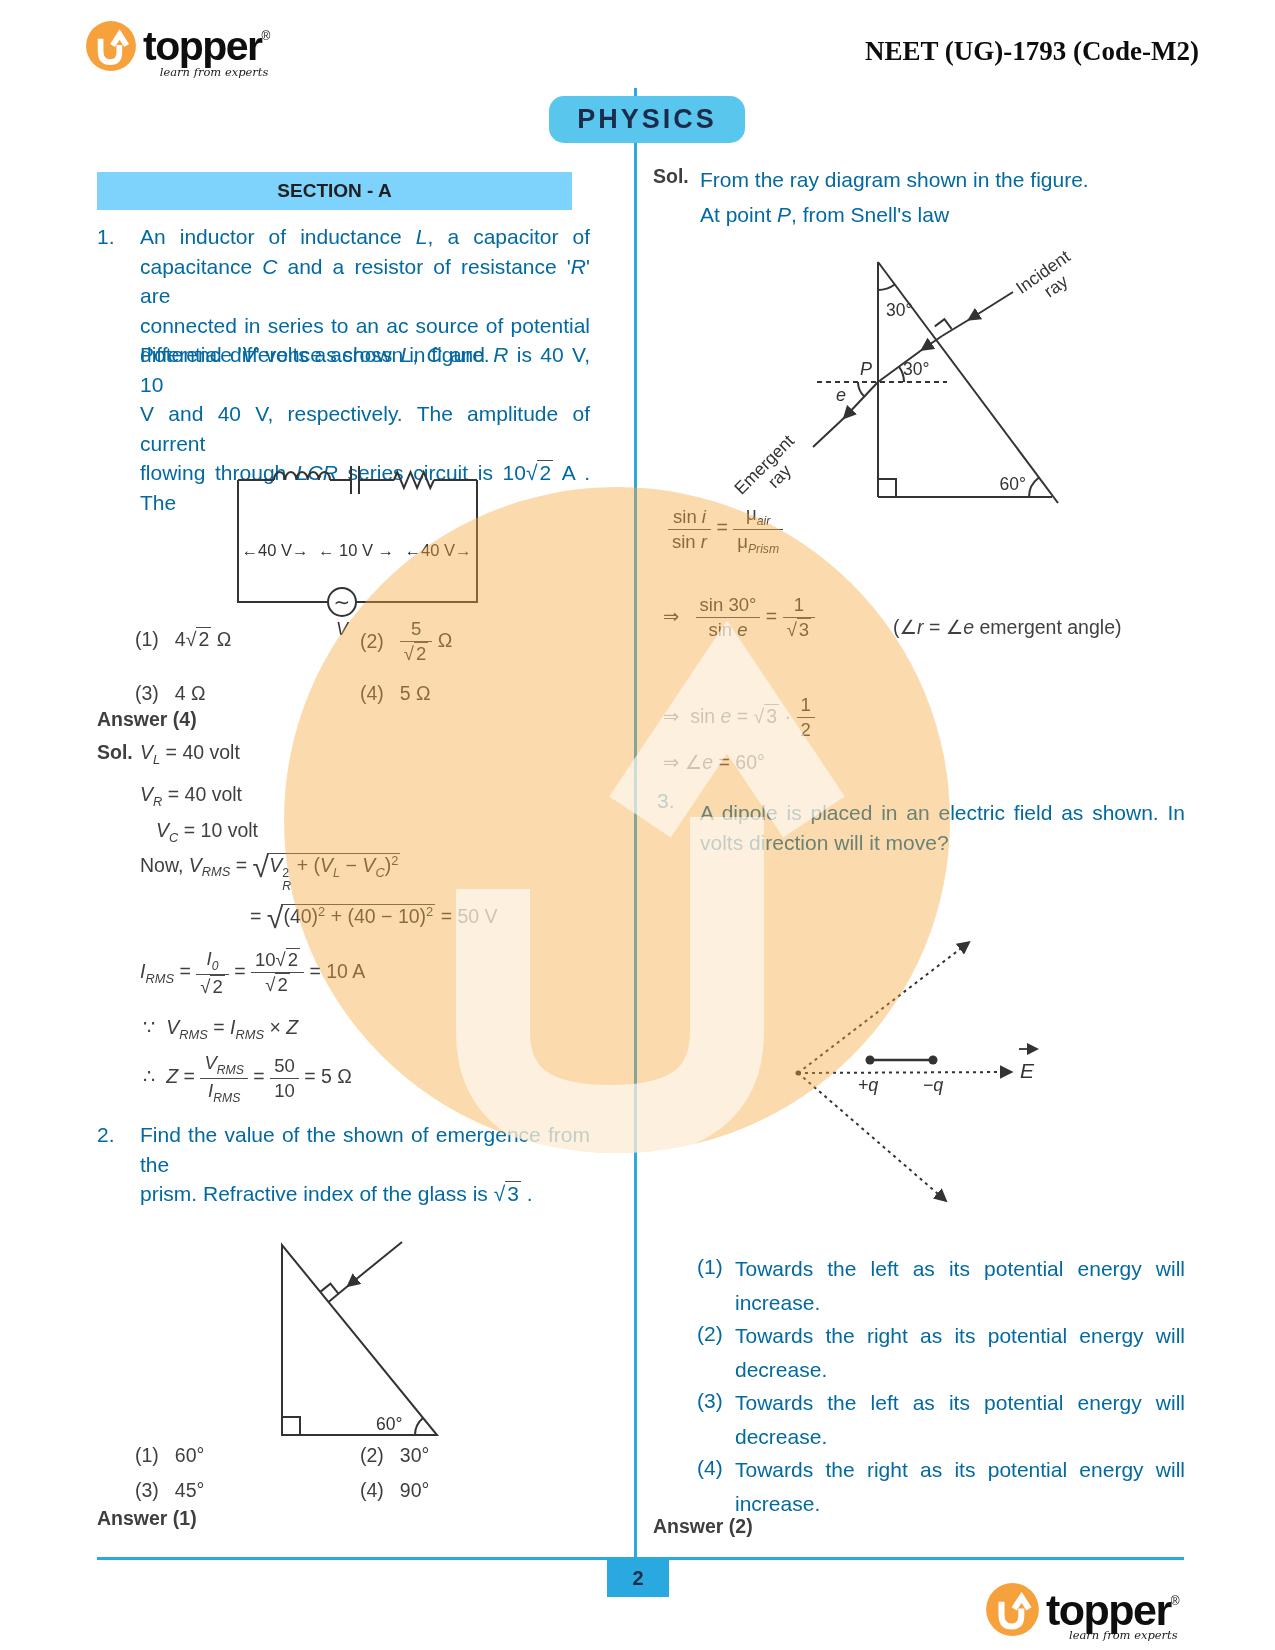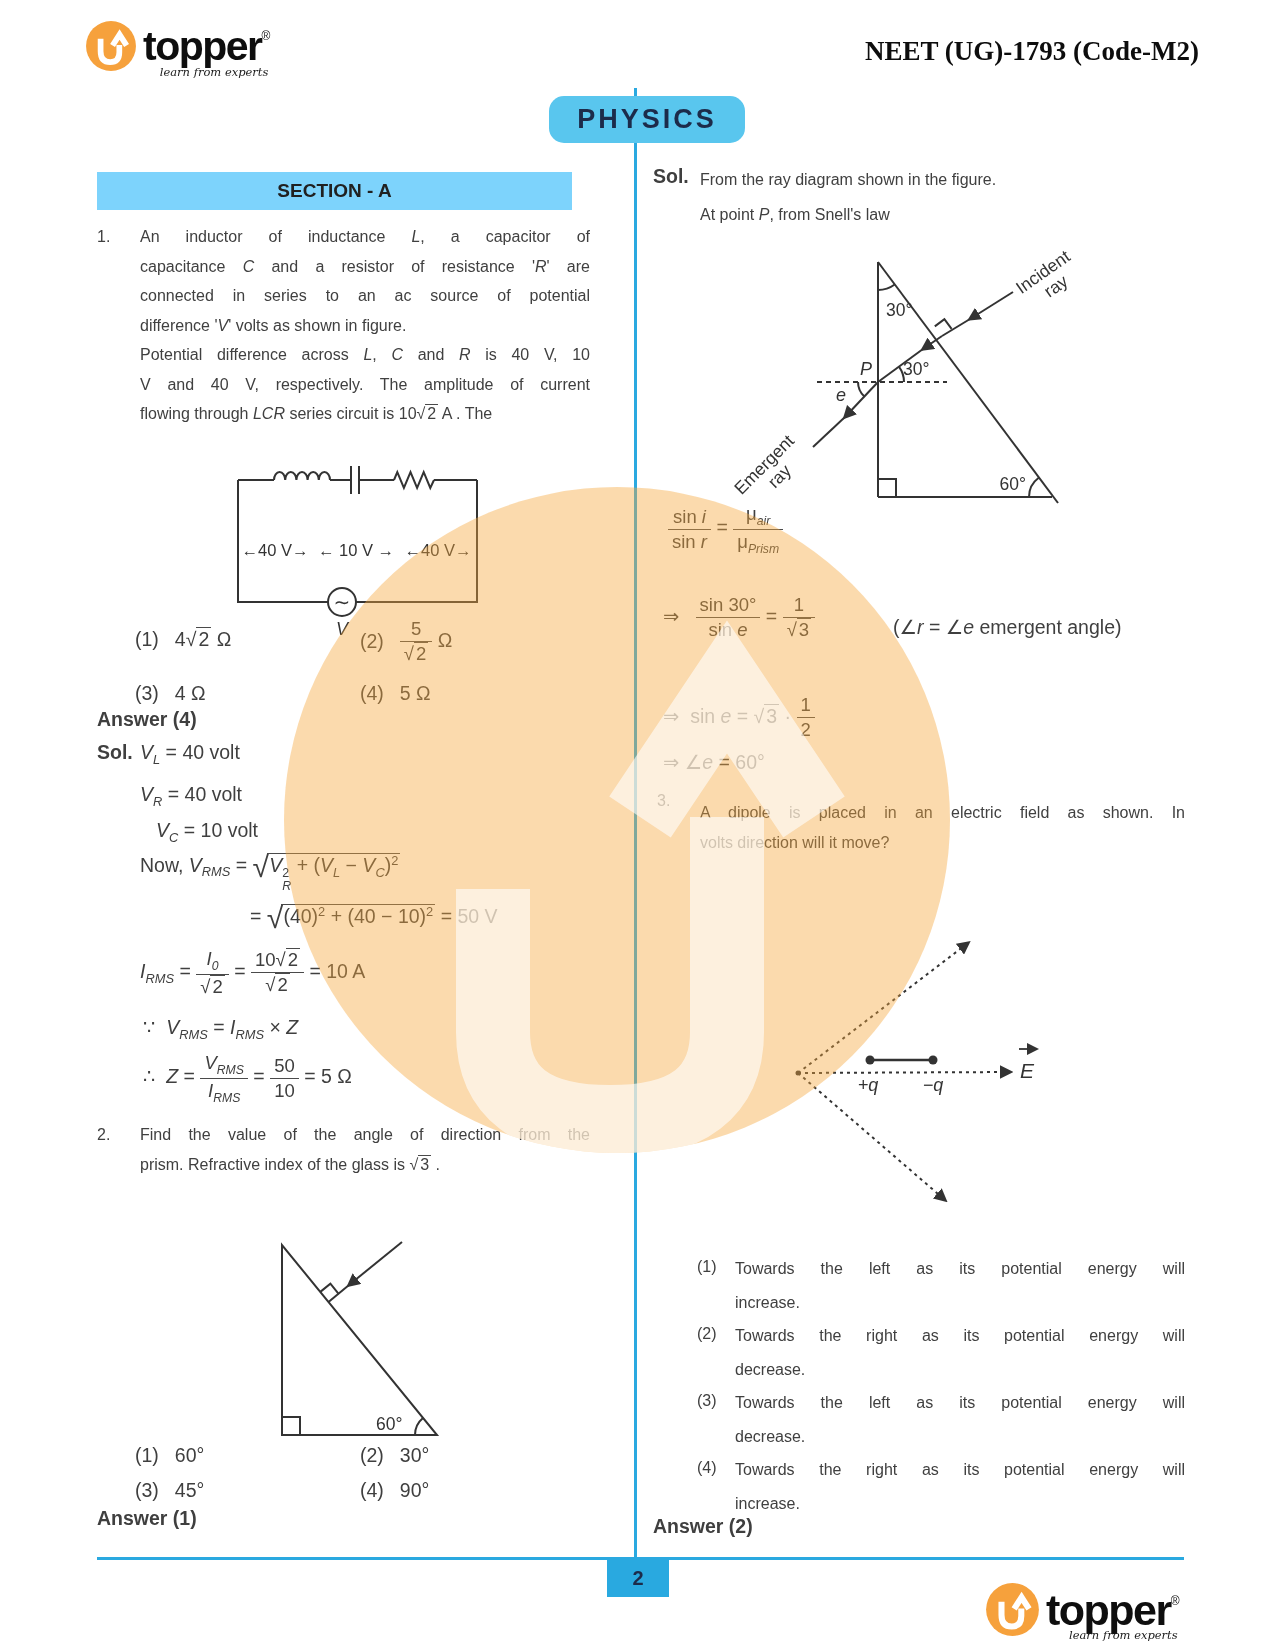--- a/index.html
+++ b/index.html
@@ -17,21 +17,21 @@
   .exam-title{font-family:"Liberation Serif",serif;font-weight:700;font-size:27px;color:#0d0d0d;white-space:nowrap;}
   .pill{display:flex;align-items:center;justify-content:center;background:#59C6EE;border-radius:15px;
         font-size:27px;font-weight:800;letter-spacing:3px;color:#1C2B4A;z-index:3;}
   .vline{background:#2AA9E0;z-index:2;}
   .hrule{background:#2AA9E0;z-index:2;}
   .pagebadge{background:#29A9E0;color:#1C2B4A;font-weight:700;font-size:20px;
              display:flex;align-items:center;justify-content:center;z-index:3;}
   .secbar{background:#7dd3fc;display:flex;align-items:center;justify-content:center;
           font-size:19px;font-weight:700;color:#202020;}
   
-  .txt{font-size:16px;line-height:29.5px;color:#404040;}
+  .txt{font-size:21px;line-height:29.5px;color:#0369a1;}
   .jl .ln{text-align:justify;text-align-last:justify;width:100%;}
   .jl .ln:last-child{text-align-last:left;}
   .fm{font-size:19.5px;white-space:nowrap;color:#3f3f3f;}
   .fm sub,.txt sub{font-size:0.66em;font-style:italic;}
   .fm sup,.txt sup{font-size:0.66em;}
   .fr{display:inline-block;vertical-align:middle;text-align:center;font-size:0.95em;}
   .fr .nu{display:block;border-bottom:1.6px solid #4a4a4a;padding:0 4px 1px;}
   .fr .de{display:block;padding:1px 4px 0;}
   .vb{border-top:1.6px solid #4a4a4a;padding:0 2px;}
   .rt2{font-size:1.55em;line-height:0;vertical-align:-0.18em;letter-spacing:-2px;}
@@ -136,21 +136,21 @@
             <span>2</span>
             <span>R</span>
           </span> + (<i>V</i><sub>L</sub> − <i>V</i><sub>C</sub>)<sup>2</sup></span></div>
     <div class="abs fm" style="left:153px;top:903px;">= <span class="rt2">√</span><span class="vb">(40)<sup>2</sup> + (40 − 10)<sup>2</sup></span> = 50 V</div>
     <div class="abs fm" style="left:43px;top:948px;"><i>I</i><sub>RMS</sub> = <span class="fr"><span class="nu"><i>I</i><sub>0</sub></span><span class="de">√<span class="vb">2</span></span></span> = <span class="fr"><span class="nu">10√<span class="vb">2</span></span><span class="de">√<span class="vb">2</span></span></span> = 10 A</div>
     <div class="abs fm" style="left:46px;top:1016px;">∵&nbsp;&nbsp;<i>V</i><sub>RMS</sub> = <i>I</i><sub>RMS</sub> × <i>Z</i></div>
     <div class="abs fm" style="left:46px;top:1052px;">∴&nbsp;&nbsp;<i>Z</i> = <span class="fr"><span class="nu"><i>V</i><sub>RMS</sub></span><span class="de"><i>I</i><sub>RMS</sub></span></span> = <span class="fr"><span class="nu">50</span><span class="de">10</span></span> = 5 Ω</div>
 
     <div class="abs txt" style="left:0;top:1120px;">2.</div>
     <div class="abs txt jl" style="left:43px;top:1120px;width:450px;">
-        <div class="ln">Find the value of the angle of direction from the</div>
+        <div class="ln">Find the value of the shown of emergence from the</div>
         <div class="ln">prism. Refractive index of the glass is √<span class="vb">3</span> .</div>
       </div>
 
     <svg class="abs" style="left:153px;top:1180px;" width="220" height="270" viewBox="0 0 220 270">
       <g stroke="#333" stroke-width="2" fill="none">
         <path d="M32 65 L32 255 L187 255 Z"></path>
         <path d="M32 237 H50 V255"></path>
         <path d="M165 255 A22 22 0 0 1 173 238"></path>
         <path d="M152 62 L99 105" marker-end="url(#ah)"></path>
         <path d="M99 105 L78.5 122"></path>

